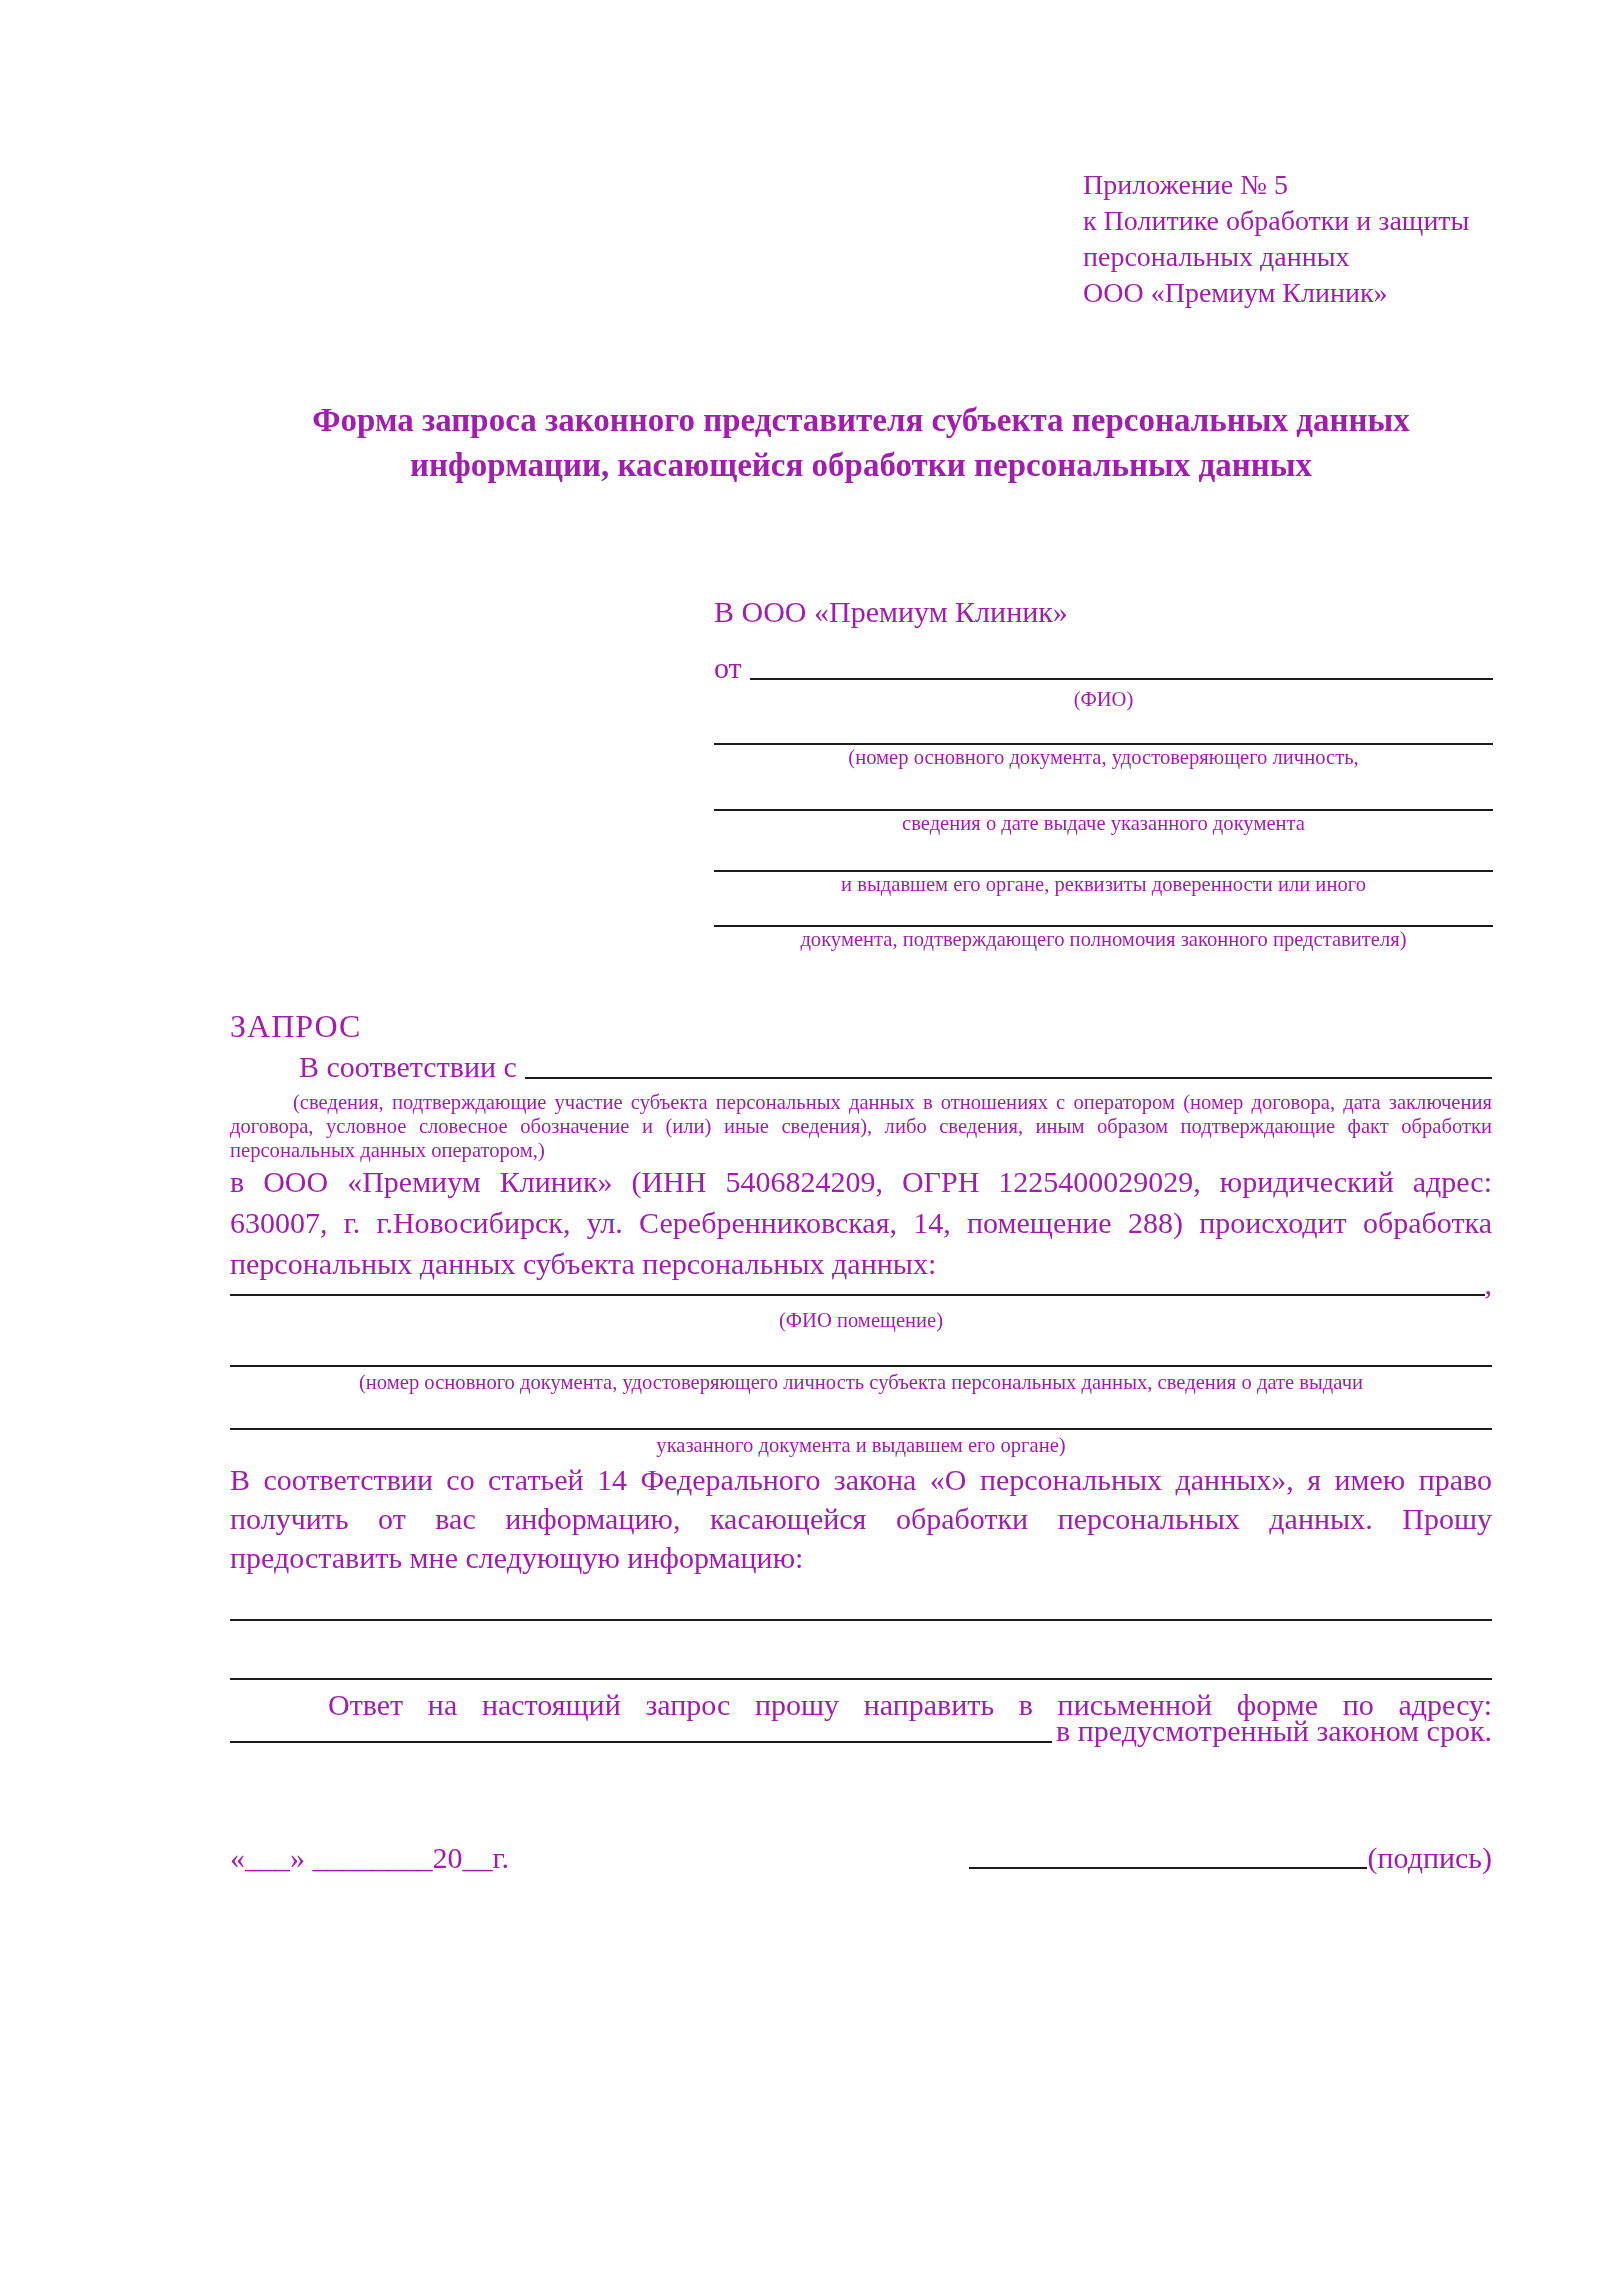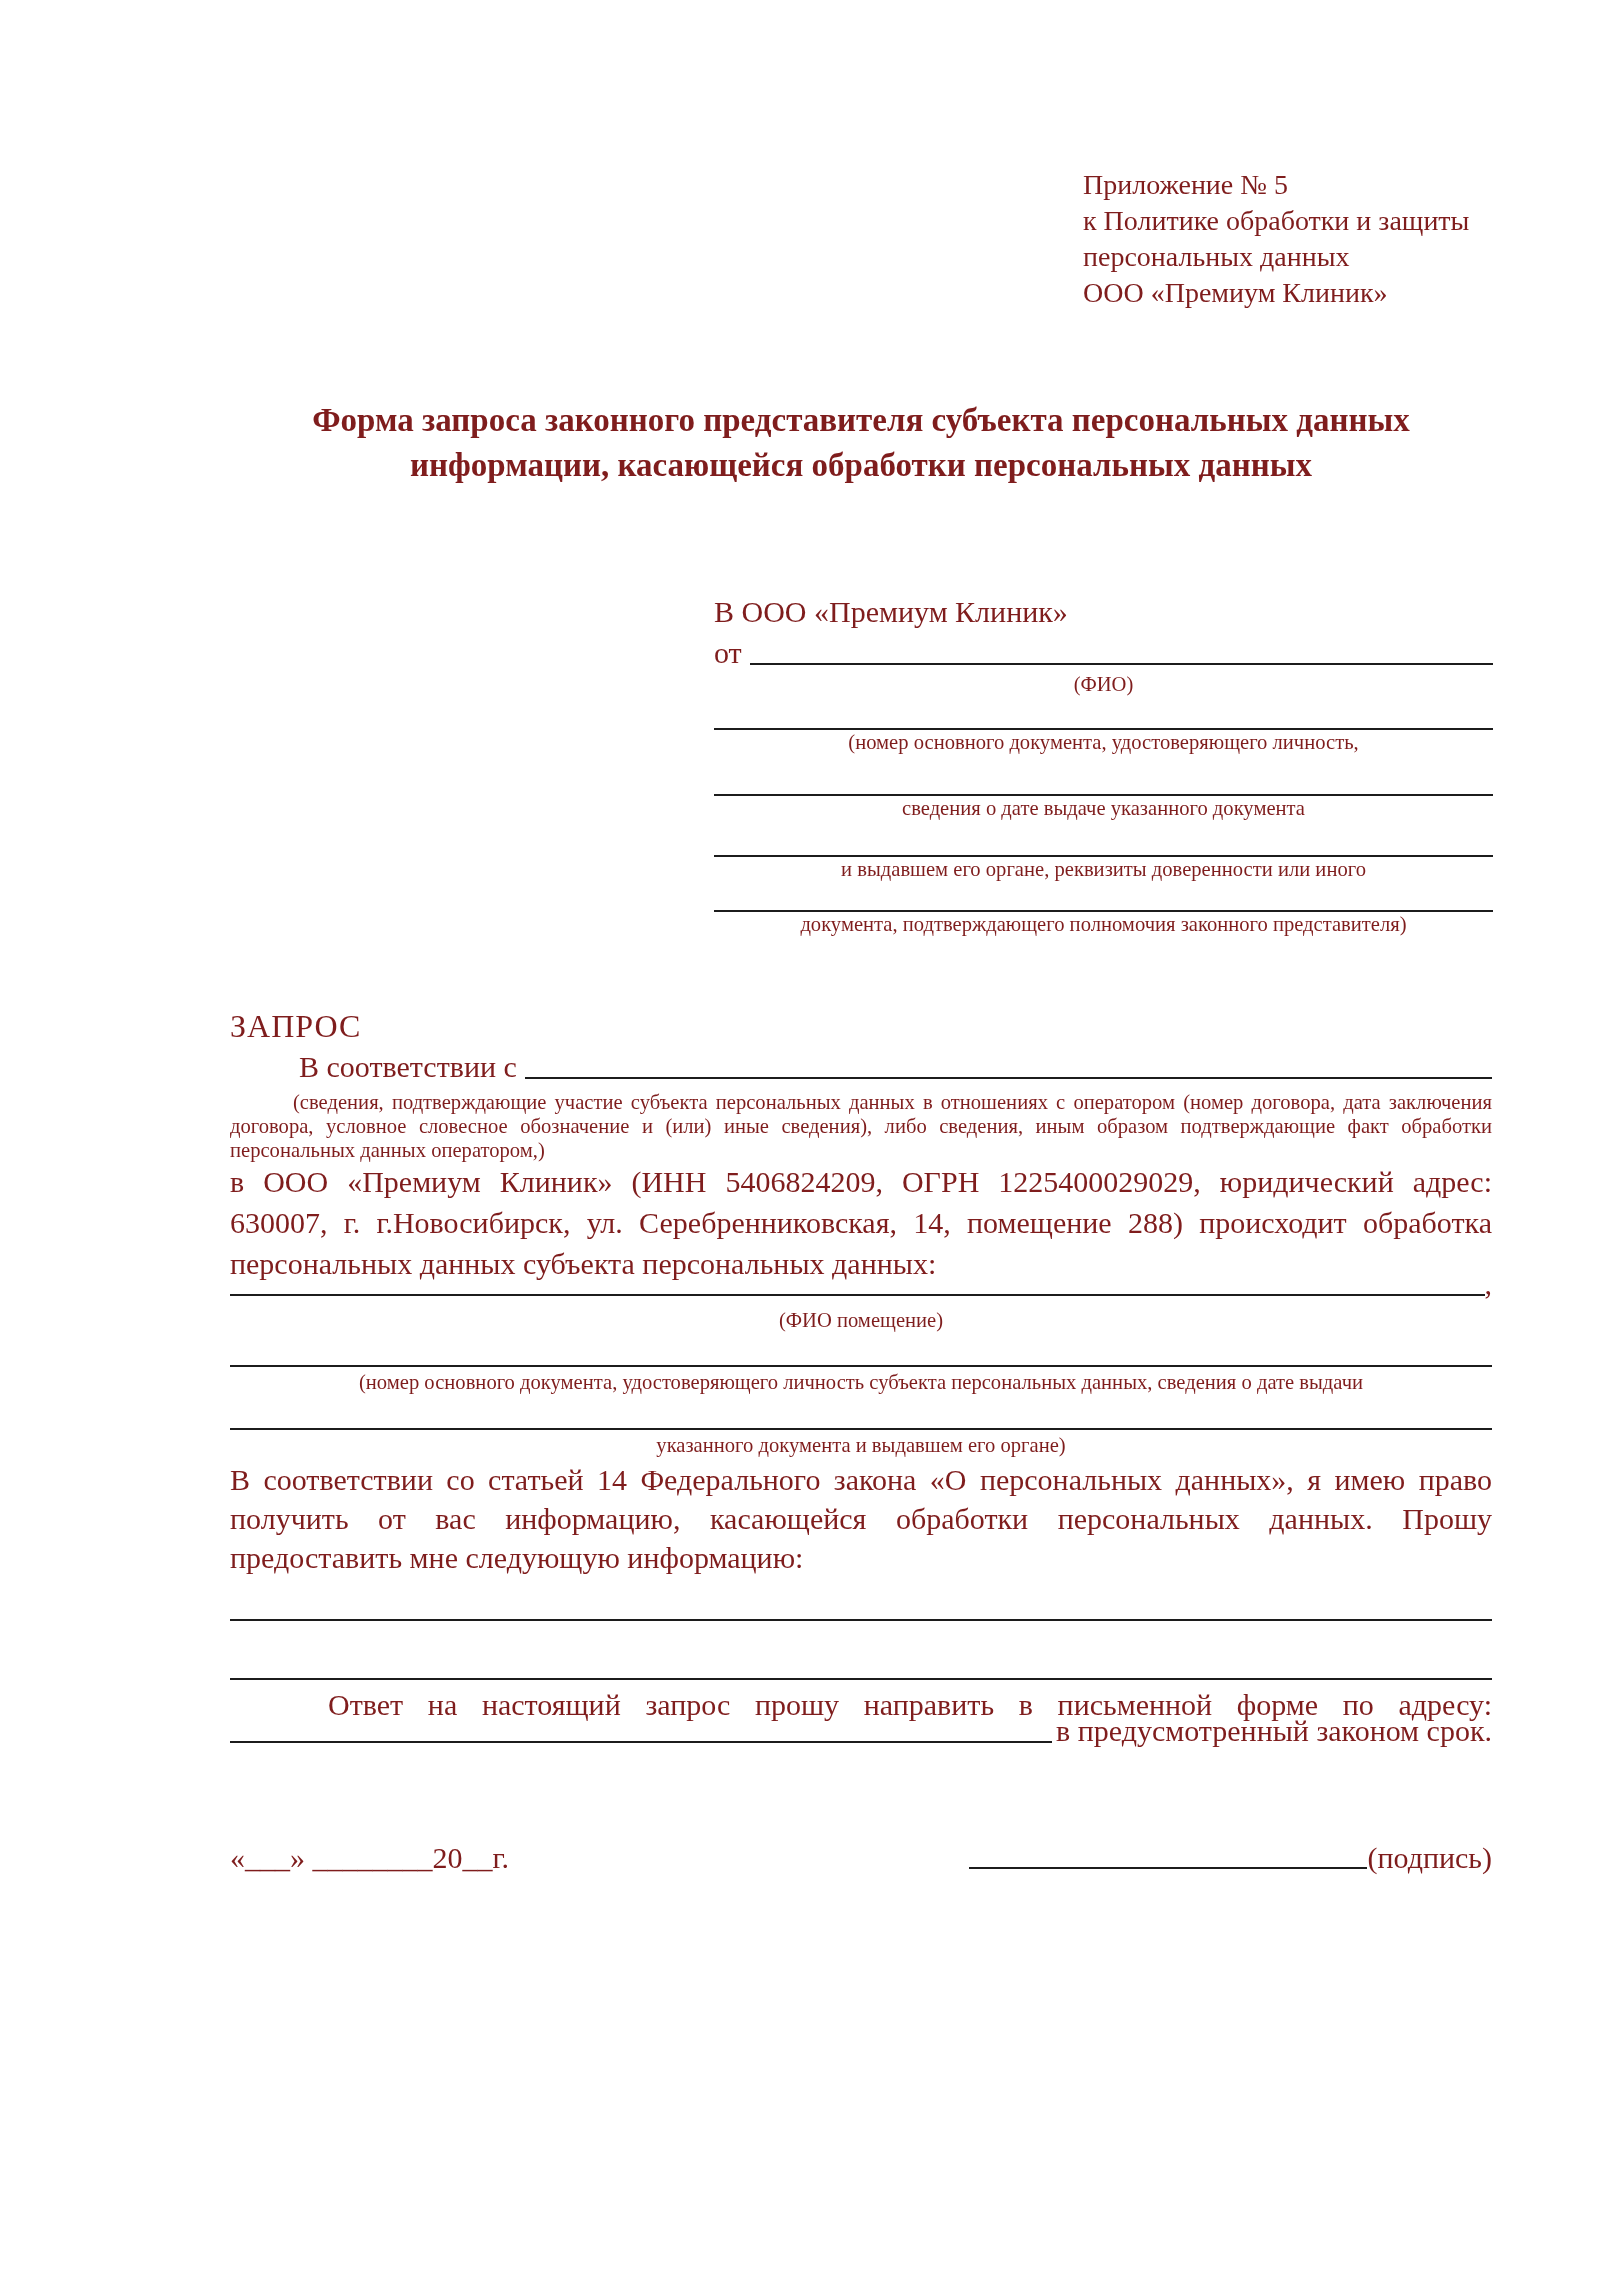--- a/index.html
+++ b/index.html
@@ -1,20 +1,20 @@
 <!DOCTYPE html>
 <html lang="ru"><head>
 <meta charset="utf-8">
 <style>
   html,body { margin:0; padding:0; background:#ffffff; }
   .page {
     position:relative;
     width:1621px; height:2293px;
     background:#ffffff;
-    color:#7f1d1d;
+    color:#a21caf;
     font-family:"Liberation Serif","DejaVu Serif",serif;
     overflow:hidden;
   }
   .abs { position:absolute; }
 
   
   .appendix { left:1083px; top:167px; font-size:28px; line-height:36px; }
 
   
   .doc-title {
@@ -84,21 +84,21 @@
     <div>ООО «Премиум Клиник»</div>
   </div>
 
   <div class="abs doc-title">
     <div>Форма запроса законного представителя субъекта персональных данных</div>
     <div>информации, касающейся обработки персональных данных</div>
   </div>
 
   <div class="abs addr">
     <div>В ООО «Премиум Клиник»</div>
-    <div class="row" style="margin-top:2px; height:39px;">
+    <div class="row" style="margin-top:17px; height:39px;">
       <span class="addr-from-label">от</span>
       <span class="fill"></span>
     </div>
     <div class="caption" style="margin-top:2px;text-align:center;">(ФИО)</div>
 
     <div class="blank blank1"></div>
     <div class="caption">(номер основного документа, удостоверяющего личность,</div>
 
     <div class="blank blank2"></div>
     <div class="caption">сведения о дате выдаче указанного документа</div>

